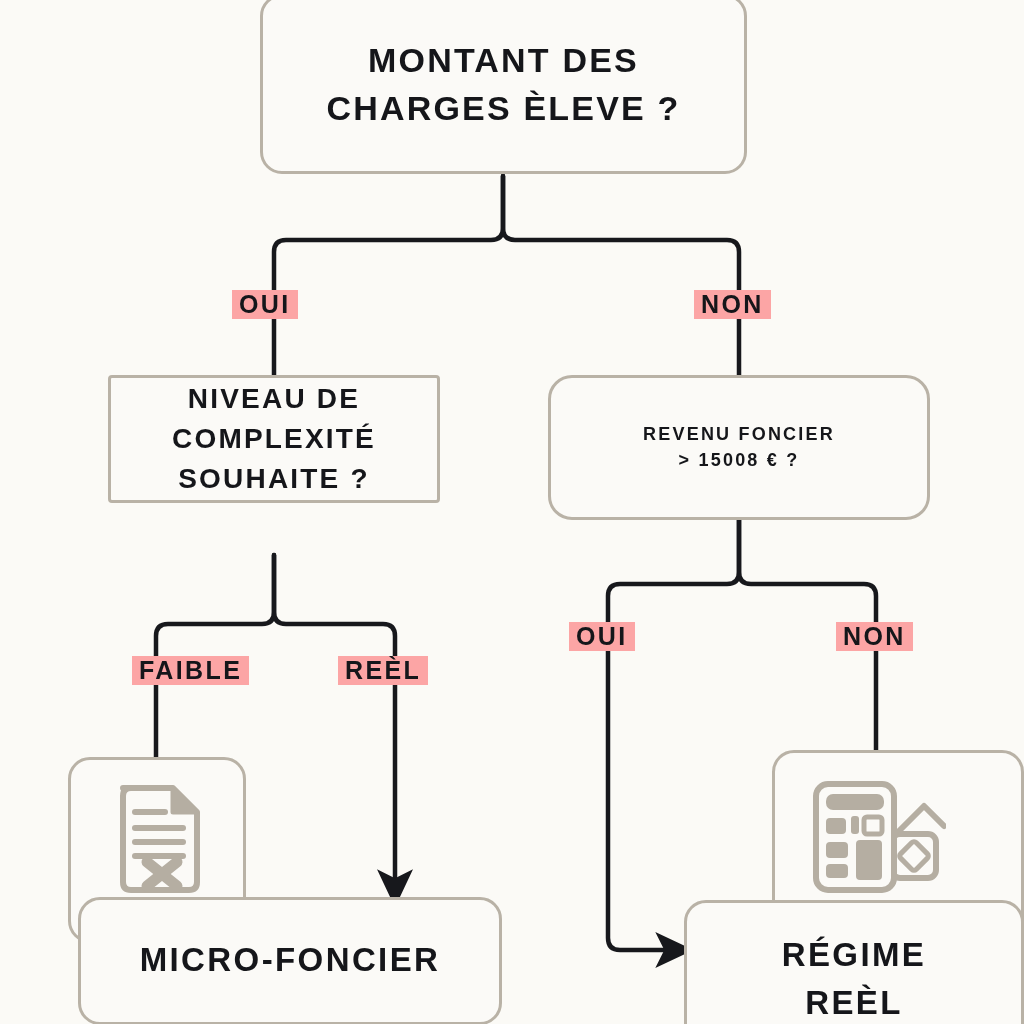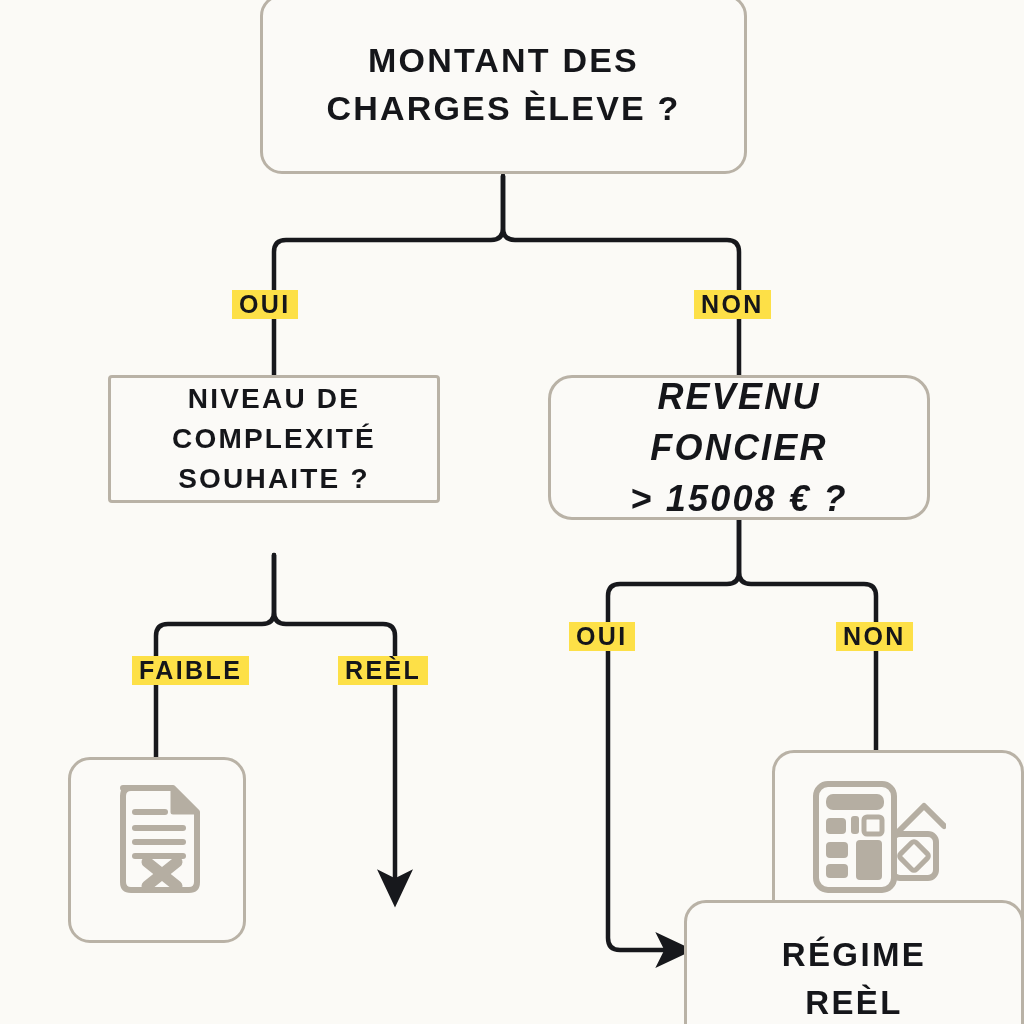--- a/index.html
+++ b/index.html
@@ -44,21 +44,21 @@
     white-space: pre-line;
   }
 
   #node-root        { left: 260px; top: -6px;  width: 487px; height: 180px; }
   #node-root .label { font-size: 34px; }
 
   #node-complexite        { left: 108px; top: 375px; width: 332px; height: 128px; border-radius: 4px; }
   #node-complexite .label { font-size: 28px; }
 
   #node-revenu        { left: 548px; top: 375px; width: 382px; height: 145px; border-radius: 24px; }
-  #node-revenu .label { font-size: 36px; font-style: italic; }
+  #node-revenu .label { font-size: 18px; }
 
   
   .iconbox {
     position: absolute;
     box-sizing: border-box;
     background: #FBFAF7;
     border: 3px solid #B9B2A6;
     border-radius: 22px;
   }
   .labelbox {
@@ -93,21 +93,21 @@
   #icon-doc-wrap  { left: 115px; top: 782px; width: 90px;  height: 115px; }
   #icon-calc-wrap { left: 806px; top: 778px; width: 140px; height: 122px; }
 
   
   .edge-label {
     position: absolute;
     color: #15161A;
     font-weight: 600;
     letter-spacing: 2.4px;
     font-size: 25px;
-    background: #fde047;
+    background: #fca5a5;
     padding: 0 7px;
     white-space: nowrap;
   }
   #elabel-root-oui     { left: 232px; top: 290px; }
   #elabel-root-non     { left: 694px; top: 290px; }
   #elabel-cx-faible    { left: 100px; top: 656px; margin-left: 32px; }
   #elabel-cx-eleve     { left: 338px; top: 656px; }
   #elabel-rev-oui      { left: 569px; top: 622px; }
   #elabel-rev-non      { left: 836px; top: 622px; }
 </style>
@@ -155,20 +155,23 @@
       <path d="M8,6 L58,6 L82,30 L82,100 Q82,108 74,108 L16,108 Q8,108 8,100 L8,14 Q8,6 16,6 Z" fill="none" stroke="#B5AEA2" stroke-width="6" stroke-linejoin="round"></path>
       <path d="M58,6 L58,30 L82,30" fill="#B5AEA2" stroke="#B5AEA2" stroke-width="5" stroke-linejoin="round"></path>
       <line x1="20" y1="30" x2="50" y2="30" stroke="#B5AEA2" stroke-width="6" stroke-linecap="round"></line>
       <line x1="20" y1="46" x2="68" y2="46" stroke="#B5AEA2" stroke-width="6" stroke-linecap="round"></line>
       <line x1="20" y1="60" x2="68" y2="60" stroke="#B5AEA2" stroke-width="6" stroke-linecap="round"></line>
       <line x1="20" y1="74" x2="68" y2="74" stroke="#B5AEA2" stroke-width="6" stroke-linecap="round"></line>
       <line x1="32" y1="80" x2="62" y2="104" stroke="#B5AEA2" stroke-width="11" stroke-linecap="round"></line>
       <line x1="62" y1="80" x2="32" y2="104" stroke="#B5AEA2" stroke-width="11" stroke-linecap="round"></line>
     </svg>
   </div>
+  <div class="labelbox" id="labelbox-micro">
+    <div class="label">MICRO-FONCIER</div>
+  </div>
 
   <div class="iconbox" id="iconbox-reel"></div>
   <div class="icon-wrap" id="icon-calc-wrap">
     <svg viewBox="0 0 140 122" width="140" height="122">
       <path d="M88,58 L118,28 L138,48" fill="none" stroke="#B5AEA2" stroke-width="6" stroke-linecap="round" stroke-linejoin="round"></path>
       <rect x="86" y="56" width="44" height="44" rx="8" fill="none" stroke="#B5AEA2" stroke-width="6"></rect>
       <rect x="97" y="67" width="22" height="22" rx="3" transform="rotate(45 108 78)" fill="none" stroke="#B5AEA2" stroke-width="5"></rect>
       <rect x="10" y="6" width="78" height="106" rx="12" fill="#FBFAF7" stroke="#B5AEA2" stroke-width="6"></rect>
       <rect x="20" y="16" width="58" height="16" rx="7" fill="#B5AEA2"></rect>
       <rect x="20" y="40" width="20" height="16" rx="4" fill="#B5AEA2"></rect>

